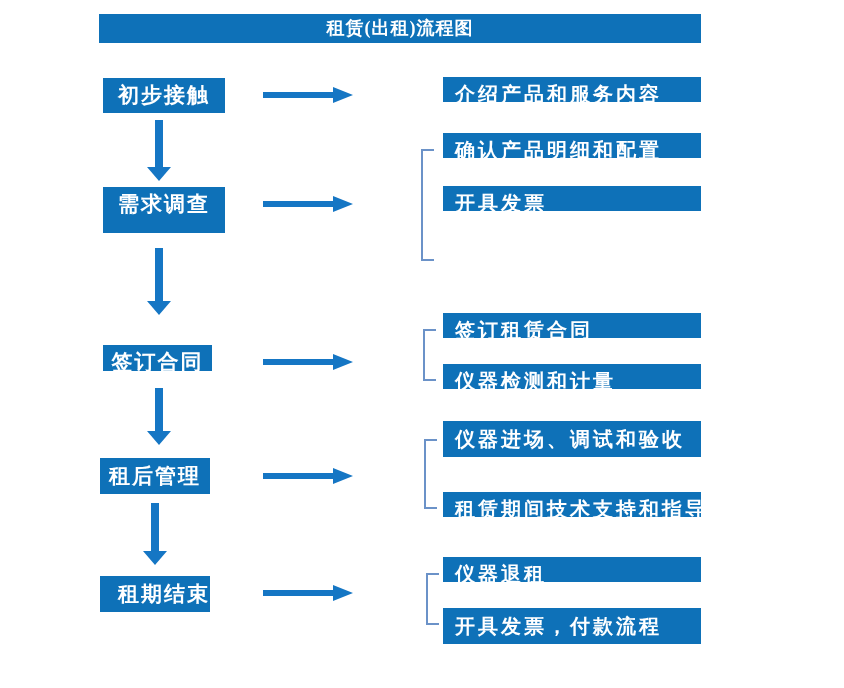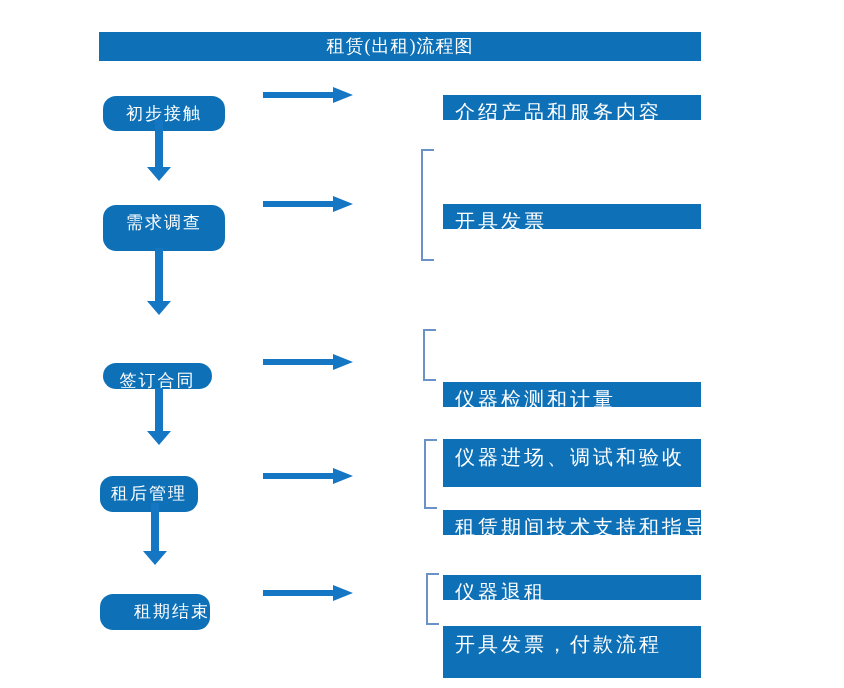--- a/index.html
+++ b/index.html
@@ -15,52 +15,51 @@
     position: relative;
     width: 844px;
     height: 688px;
     background: #fff;
     overflow: hidden;
   }
   .box {
     position: absolute;
     background: var(--box-blue);
     color: var(--text-white);
-    font-weight: normal;
+    font-weight: bold;
     white-space: nowrap;
     overflow: hidden;
-    margin-top: 18px;
   }
   
   #title-bar {
     left: 99px; top: 14px; width: 602px; height: 29px;
     font-size: 18px; line-height: 29px; text-align: center; letter-spacing: 1px;
   }
   
-  .step-box { font-size: 17px; text-align: center; letter-spacing: 2px; border-radius: 13px; }
+  .step-box { font-size: 21px; text-align: center; letter-spacing: 2px; }
   #s1 { left: 103px; top: 78px;  width: 122px; height: 35px; line-height: 35px; }
   #s2 { left: 103px; top: 187px; width: 122px; height: 46px; line-height: 35px; }
   #s3 { left: 103px; top: 345px; width: 109px; height: 26px; line-height: 35px; }
-  #s4 { left: 100px; top: 458px; width: 98px; height: 36px; line-height: 36px; }
+  #s4 { left: 100px; top: 458px; width: 110px; height: 36px; line-height: 36px; }
   #s5 { left: 100px; top: 576px; width: 110px; height: 36px; line-height: 36px; text-align: right; }
   
   .detail-box {
     left: 443px; width: 258px; height: 25px; line-height: 35px;
     font-size: 20px; padding-left: 12px; letter-spacing: 3px;
   }
   #d1  { top: 77px;  }
   #d2  { top: 133px; }
   #d3  { top: 186px; }
   #d4  { top: 243px; }
   #d5  { top: 313px; }
   #d6  { top: 364px; }
-  #d7  { top: 421px; height: 48px; line-height: 36px; }
+  #d7  { top: 421px; height: 36px; line-height: 36px; }
   #d8  { top: 492px; }
   #d9  { top: 557px; }
-  #d10 { top: 608px; height: 52px; line-height: 36px; }
+  #d10 { top: 608px; height: 36px; line-height: 36px; }
   
   .harrow { position: absolute; left: 263px; width: 90px; height: 16px; }
   .harrow .shaft {
     position: absolute; left: 0; top: 5px; width: 72px; height: 6px;
     background: var(--arrow-blue);
   }
   .harrow .head {
     position: absolute; right: 0; top: 0; width: 0; height: 0;
     border-left: 20px solid var(--arrow-blue);
     border-top: 8px solid transparent;
@@ -106,21 +105,23 @@
 
   <div id="title-bar" class="box">租赁(出租)流程图</div>
 
   <div id="s1" class="box step-box">初步接触</div>
   <div id="s2" class="box step-box">需求调查</div>
   <div id="s3" class="box step-box">签订合同</div>
   <div id="s4" class="box step-box">租后管理</div>
   <div id="s5" class="box step-box">租期结束</div>
 
   <div id="d1" class="box detail-box">介绍产品和服务内容</div>
+  <div id="d2" class="box detail-box">确认产品明细和配置</div>
   <div id="d3" class="box detail-box">开具发票</div>
+  <div id="d5" class="box detail-box">签订租赁合同</div>
   <div id="d6" class="box detail-box">仪器检测和计量</div>
   <div id="d7" class="box detail-box">仪器进场、调试和验收</div>
   <div id="d8" class="box detail-box">租赁期间技术支持和指导</div>
   <div id="d9" class="box detail-box">仪器退租</div>
   <div id="d10" class="box detail-box">开具发票，付款流程</div>
 
   <div id="ha1" class="harrow">
       <div class="shaft"></div>
       <div class="head"></div>
     </div>

